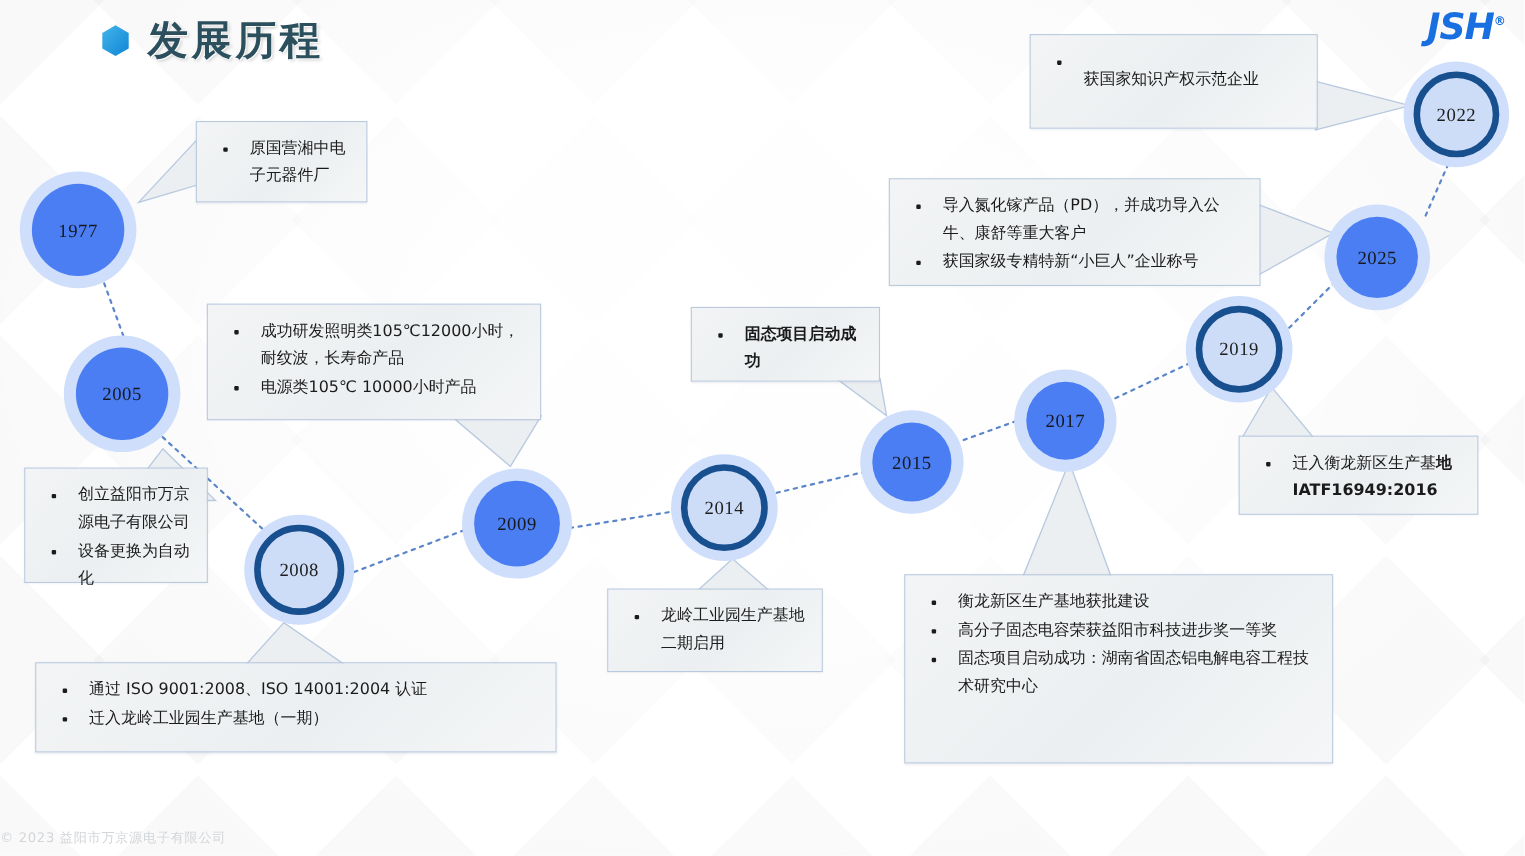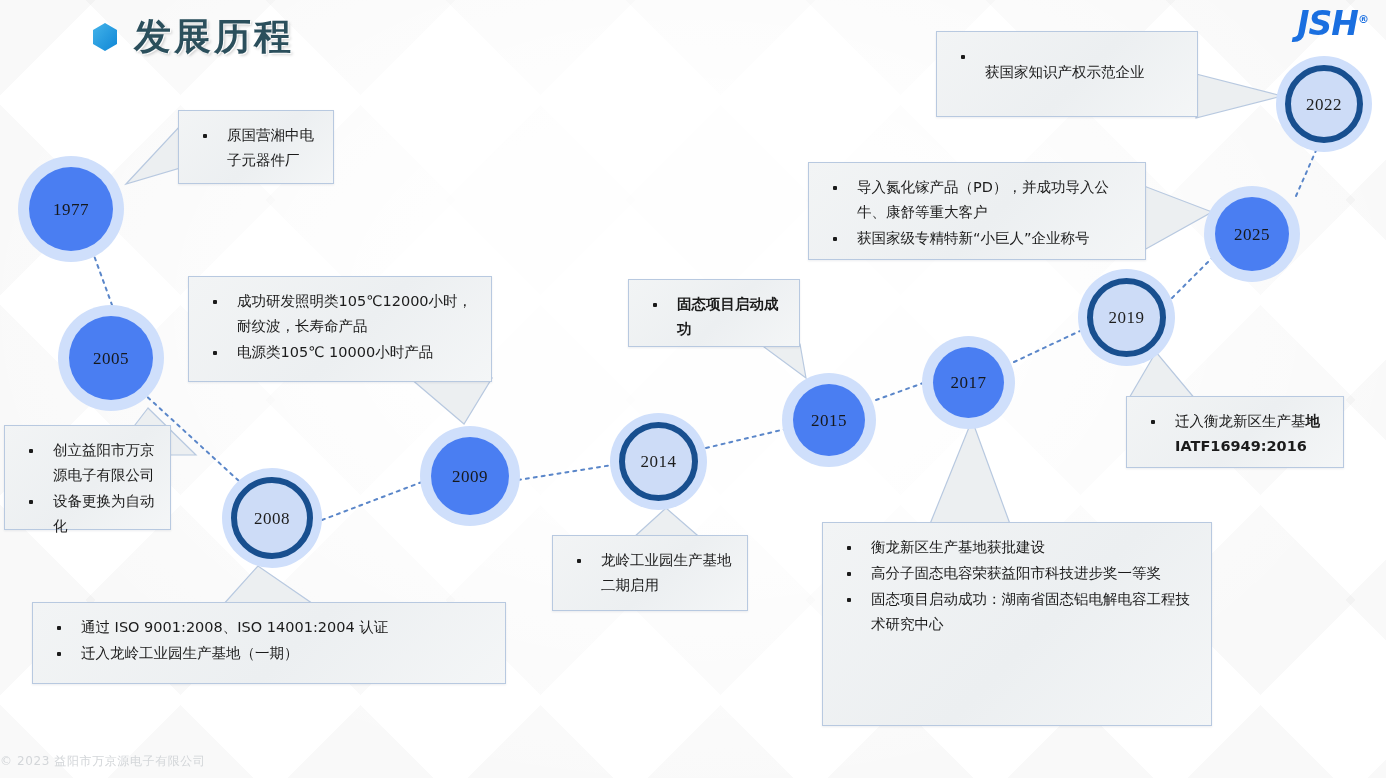--- a/index.html
+++ b/index.html
@@ -272,21 +272,21 @@
     <span class="disc"></span>
     <span class="yr">2022</span>
   </div>
 
   <div class="box" style="left:178px; top:110px; width:156px; height:74px;">
     <ul>
       <li>原国营湘中电子元器件厂</li>
     </ul>
   </div>
 
-  <div class="box" style="left:4px; top:425px; width:167px; height:105px;">
+  <div class="box" style="left:22px; top:425px; width:167px; height:105px;">
     <ul>
       <li>创立益阳市万京源电子有限公司</li>
       <li>设备更换为自动化</li>
     </ul>
   </div>
 
   <div class="box" style="left:32px; top:602px; width:474px; height:82px;">
     <ul>
       <li>通过 ISO  9001:2008、ISO  14001:2004 认证</li>
       <li>迁入龙岭工业园生产基地（一期）</li>
@@ -305,21 +305,21 @@
       <li>龙岭工业园生产基地二期启用</li>
     </ul>
   </div>
 
   <div class="box" style="left:628px; top:279px; width:172px; height:68px;font-weight:bold;">
     <ul class="center">
       <li>固态项目启动成功</li>
     </ul>
   </div>
 
-  <div class="box" style="left:822px; top:522px; width:390px; height:204px;">
+  <div class="box" style="left:822px; top:522px; width:390px; height:172px;">
     <ul>
       <li>衡龙新区生产基地获批建设</li>
       <li>高分子固态电容荣获益阳市科技进步奖一等奖</li>
       <li>固态项目启动成功：湖南省固态铝电解电容工程技术研究中心</li>
     </ul>
   </div>
 
   <div class="box" style="left:1126px; top:396px; width:218px; height:72px;">
     <ul>
       <li><span>迁入衡龙新区生产基</span><b>地IATF16949:2016</b></li>

